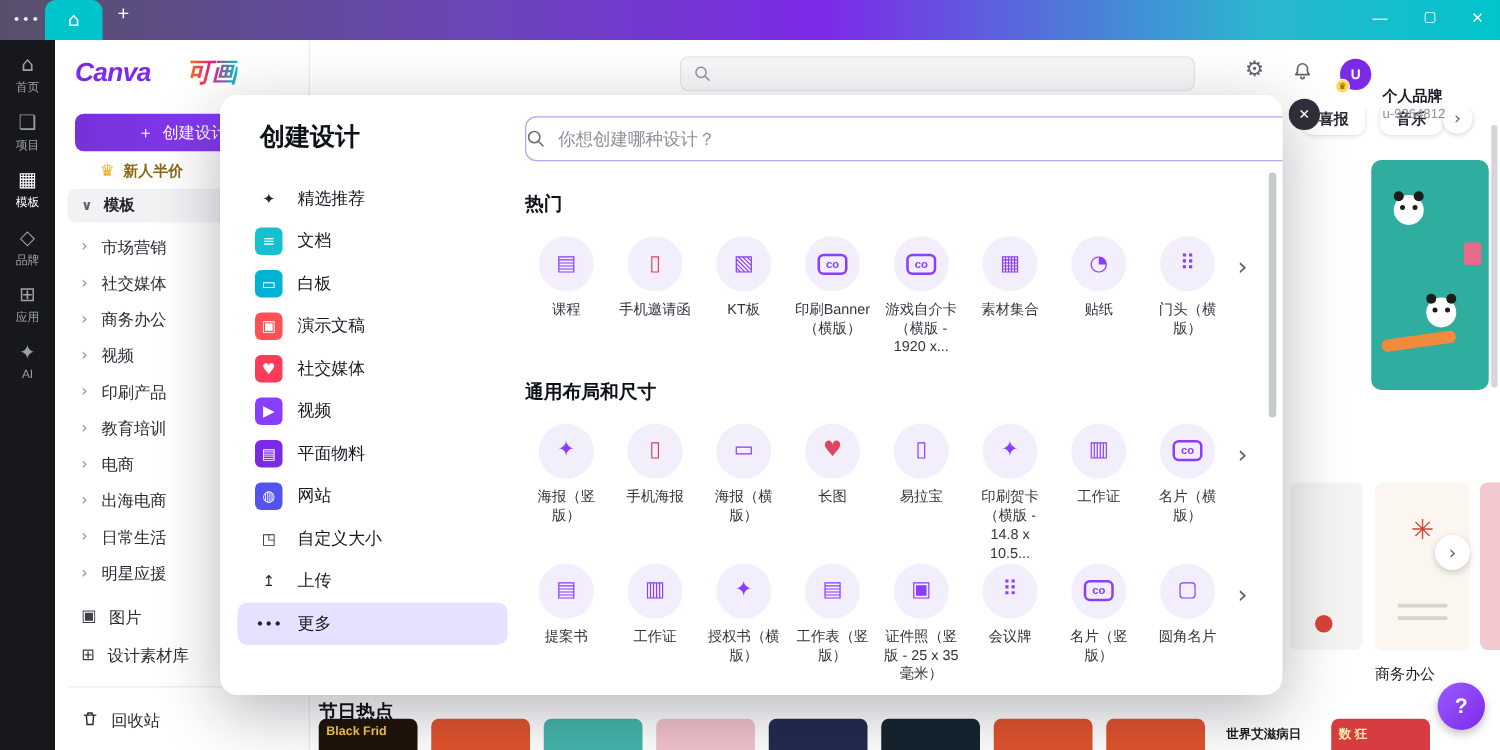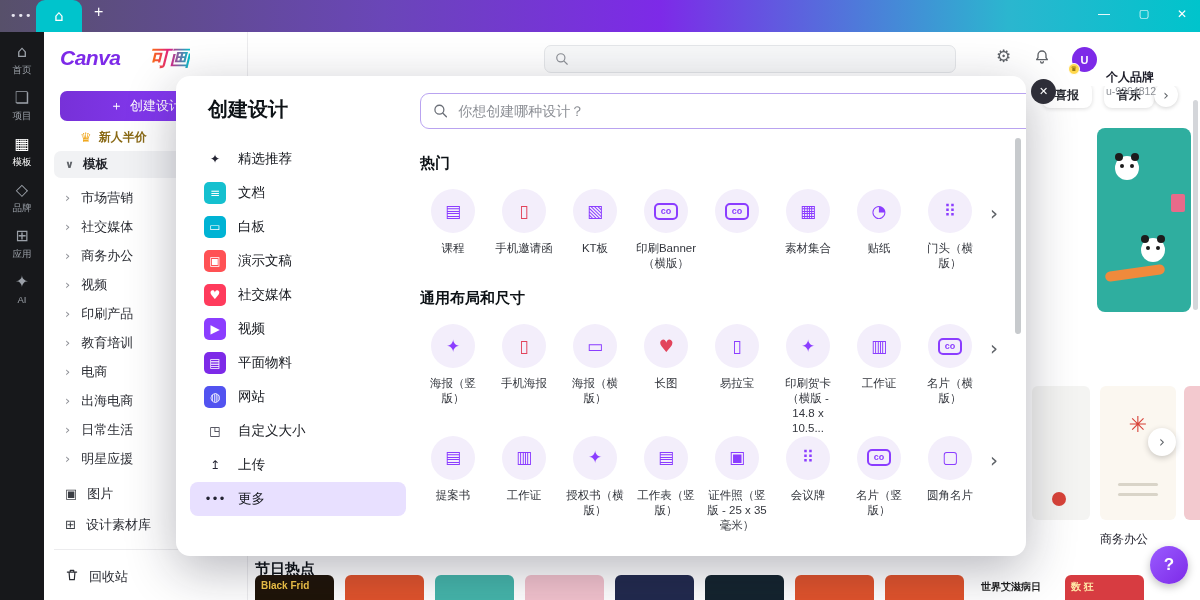--- a/index.html
+++ b/index.html
@@ -102,21 +102,21 @@
     background:linear-gradient(135deg,#9a5bff,#7d2ae8); color:#fff; font-size:17px; font-weight:700;
     display:flex; align-items:center; justify-content:center; box-shadow:0 3px 8px rgba(0,0,0,.25); }
 
   
   .modal { position:absolute; left:176px; top:76px; width:850px; height:480px; background:#fff; border-radius:14px;
     box-shadow:0 14px 50px rgba(20,20,40,.30); z-index:100; overflow:hidden; }
   .modal-close { position:absolute; left:1031px; top:79px; width:25px; height:25px; border-radius:50%;
     background:#2e2e38; color:#fff; font-size:11px; display:flex; align-items:center; justify-content:center; z-index:101; }
   .m-title { position:absolute; left:32px; top:20px; font-size:20px; font-weight:700; color:#0d1216; }
   .m-search { position:absolute; left:244px; top:17px; width:632px; height:36px; border:1.5px solid #b9a3f0;
-    border-radius:9px; display:flex; align-items:center; gap:10px; padding:0 12px; background:#fff; }
+    border-radius:9px; display:flex; align-items:center; gap:10px; padding:0 0; background:#fff; }
   .m-search input { border:none; outline:none; font-size:14px; color:#1c1c28; width:100%; font-family:inherit; background:transparent; }
   .m-search input::placeholder { color:#8d9096; }
   .m-menu { position:absolute; left:14px; top:66px; width:216px; }
   .m-item { height:34px; border-radius:8px; display:flex; align-items:center; gap:12px; padding:0 14px;
     font-size:13.5px; color:#15181e; font-weight:500; }
   .m-item.active { background:#e8e0ff; }
   .m-ico { width:22px; height:22px; border-radius:5px; display:flex; align-items:center; justify-content:center;
     font-size:12px; line-height:1; flex:none; }
   .m-content { position:absolute; left:244px; top:66px; width:574px; }
   .m-section-title { font-size:15px; font-weight:700; color:#0d1216; margin:18px 0 16px; }
@@ -479,20 +479,21 @@
               <div class="m-circle">
                 <span class="m-glyph glyph badge" style="color: rgb(139, 61, 255);">co</span>
               </div>
               <div class="m-label">印刷Banner（横版）</div>
             </div>
 
             <div class="m-cell">
               <div class="m-circle">
                 <span class="m-glyph glyph badge" style="color: rgb(139, 61, 255);">co</span>
               </div>
+              <div class="m-label">游戏自介卡（横版 - 1920 x...</div>
             </div>
 
             <div class="m-cell">
               <div class="m-circle">
                 <span class="m-glyph glyph" style="color: rgb(139, 61, 255);">▦</span>
               </div>
               <div class="m-label">素材集合</div>
             </div>
 
             <div class="m-cell">

